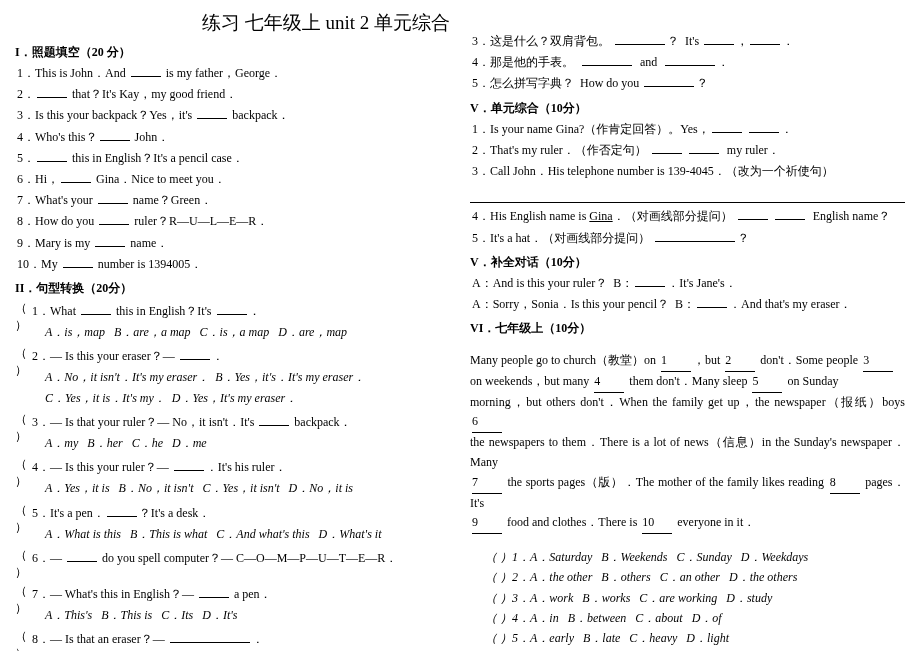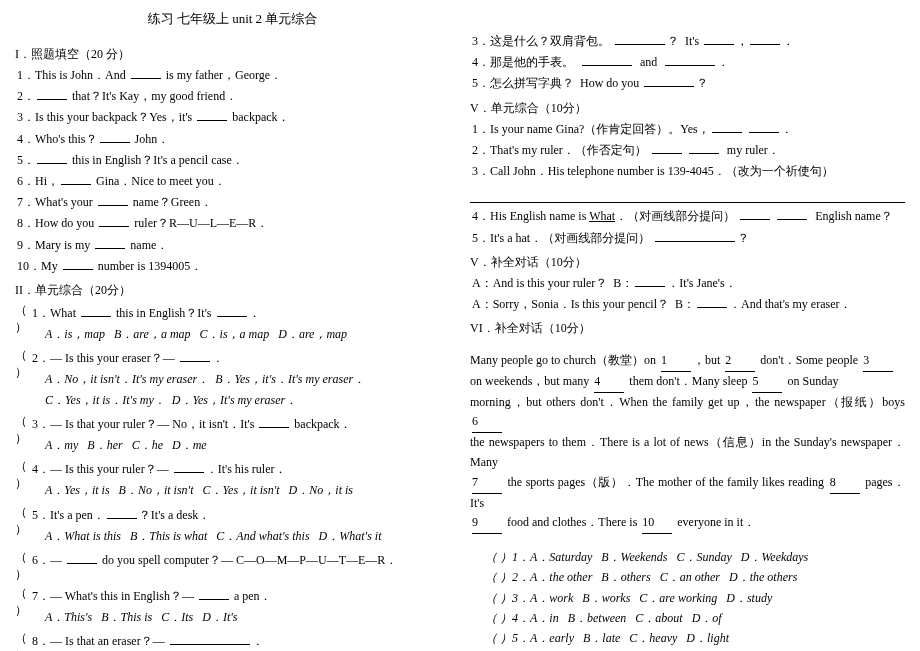--- a/index.html
+++ b/index.html
@@ -18,23 +18,23 @@
     }
     .left-col {
       flex: 1;
       min-width: 0;
     }
     .right-col {
       flex: 1;
       min-width: 0;
     }
     .title {
-      text-align: center;
-      font-size: 13px;
-      margin-bottom: 18px;
+      text-align: right;
+      font-size: 19px;
+      margin-bottom: 8px;
       font-weight: normal;
     }
     .section-header {
       font-weight: bold;
       margin: 6px 0 3px 0;
       font-size: 12px;
     }
     .question-line {
       margin: 2px 0;
       line-height: 1.6;
@@ -58,21 +58,21 @@
       width: 15px;
     }
     .underline {
       text-decoration: underline;
     }
     .reading-passage {
       margin: 14px 0;
       line-height: 1.65;
       text-align: justify;
     }
-    .roman { font-weight: normal; }
+    .roman { font-weight: bold; }
   </style>
 </head>
 <body>
 
 <div class="page-container">
 
   <div class="left-col">
     <div class="title">练习   七年级上 unit 2  单元综合</div>
 
     <div class="section-header roman">I．照题填空（20 分）</div>
@@ -80,21 +80,21 @@
     <div class="question-line">2．<span class="blank blank-short"></span> that？It's Kay，my good friend．</div>
     <div class="question-line">3．Is this your backpack？Yes，it's <span class="blank blank-short"></span> backpack．</div>
     <div class="question-line">4．Who's this？<span class="blank blank-short"></span> John．</div>
     <div class="question-line">5．<span class="blank blank-short"></span> this in English？It's a pencil case．</div>
     <div class="question-line">6．Hi，<span class="blank blank-short"></span> Gina．Nice to meet you．</div>
     <div class="question-line">7．What's your <span class="blank blank-short"></span> name？Green．</div>
     <div class="question-line">8．How do you <span class="blank blank-short"></span> ruler？R—U—L—E—R．</div>
     <div class="question-line">9．Mary is my <span class="blank blank-short"></span> name．</div>
     <div class="question-line">10．My <span class="blank blank-short"></span> number is 1394005．</div>
 
-    <div class="section-header roman">II．单元综合（20分）</div>
+    <div class="section-header roman">II．句型转换（20分）</div>
 
     <div style="display:flex; align-items:flex-start; margin:2px 0;">
       <span class="paren">（  ）</span>
       <div>
         <div class="question-line">1．What <span class="blank blank-short"></span> this in English？It's <span class="blank blank-short"></span>．</div>
         <div class="choice-line">A．is，map &nbsp; B．are，a map &nbsp; C．is，a map &nbsp; D．are，map</div>
       </div>
     </div>
 
     <div style="display:flex; align-items:flex-start; margin:2px 0;">
@@ -161,28 +161,28 @@
 
     <div class="question-line">3．这是什么？双肩背包。&nbsp;<span class="blank"></span>？&nbsp; It's <span class="blank blank-short"></span>，<span class="blank blank-short"></span>．</div>
     <div class="question-line">4．那是他的手表。&nbsp; <span class="blank"></span>&nbsp; and &nbsp;<span class="blank"></span>．</div>
     <div class="question-line">5．怎么拼写字典？&nbsp; How do you <span class="blank"></span>？</div>
 
     <div class="section-header roman">V．单元综合（10分）</div>
     <div class="question-line">1．Is your name Gina?（作肯定回答）。Yes，<span class="blank blank-short"></span>&nbsp;<span class="blank blank-short"></span>．</div>
     <div class="question-line">2．That's my ruler．（作否定句）&nbsp;<span class="blank blank-short"></span>&nbsp;<span class="blank blank-short"></span>&nbsp; my ruler．</div>
     <div class="question-line">3．Call John．His telephone number is 139-4045．（改为一个祈使句）</div>
     <div class="question-line" style="border-bottom:1px solid #000; margin: 2px 0 4px 0; min-height:14px;">&nbsp;</div>
-    <div class="question-line">4．His English name is <span class="underline">What</span>．（对画线部分提问）&nbsp;<span class="blank blank-short"></span>&nbsp;<span class="blank blank-short"></span>&nbsp; English name？</div>
+    <div class="question-line">4．His English name is <span class="underline">Gina</span>．（对画线部分提问）&nbsp;<span class="blank blank-short"></span>&nbsp;<span class="blank blank-short"></span>&nbsp; English name？</div>
     <div class="question-line">5．It's a hat．（对画线部分提问）&nbsp;<span class="blank blank-long"></span>？</div>
 
     <div class="section-header roman">V．补全对话（10分）</div>
     <div class="question-line">A：And is this your ruler？&nbsp; B：<span class="blank blank-short"></span>．It's Jane's．</div>
     <div class="question-line">A：Sorry，Sonia．Is this your pencil？&nbsp; B：<span class="blank blank-short"></span>．And that's my eraser．</div>
 
-    <div class="section-header roman">VI．补全对话（10分）</div>
+    <div class="section-header roman">VI．七年级上（10分）</div>
     <div class="reading-passage">
       Many people go to church（教堂）on <span class="blank blank-short">1</span>，but <span class="blank blank-short">2</span> don't．Some people <span class="blank blank-short">3</span><br>
       on weekends，but many <span class="blank blank-short">4</span> them don't．Many sleep <span class="blank blank-short">5</span> on Sunday<br>
       morning，but others don't．When the family get up，the newspaper（报纸）boys <span class="blank blank-short">6</span><br>
       the newspapers to them．There is a lot of news（信息）in the Sunday's newspaper．Many<br>
       <span class="blank blank-short">7</span> the sports pages（版）．The mother of the family likes reading <span class="blank blank-short">8</span> pages．It's<br>
       <span class="blank blank-short">9</span> food and clothes．There is <span class="blank blank-short">10</span> everyone in it．
     </div>
 
     <div class="choice-line">（  ）1．A．Saturday &nbsp; B．Weekends &nbsp; C．Sunday &nbsp; D．Weekdays</div>

